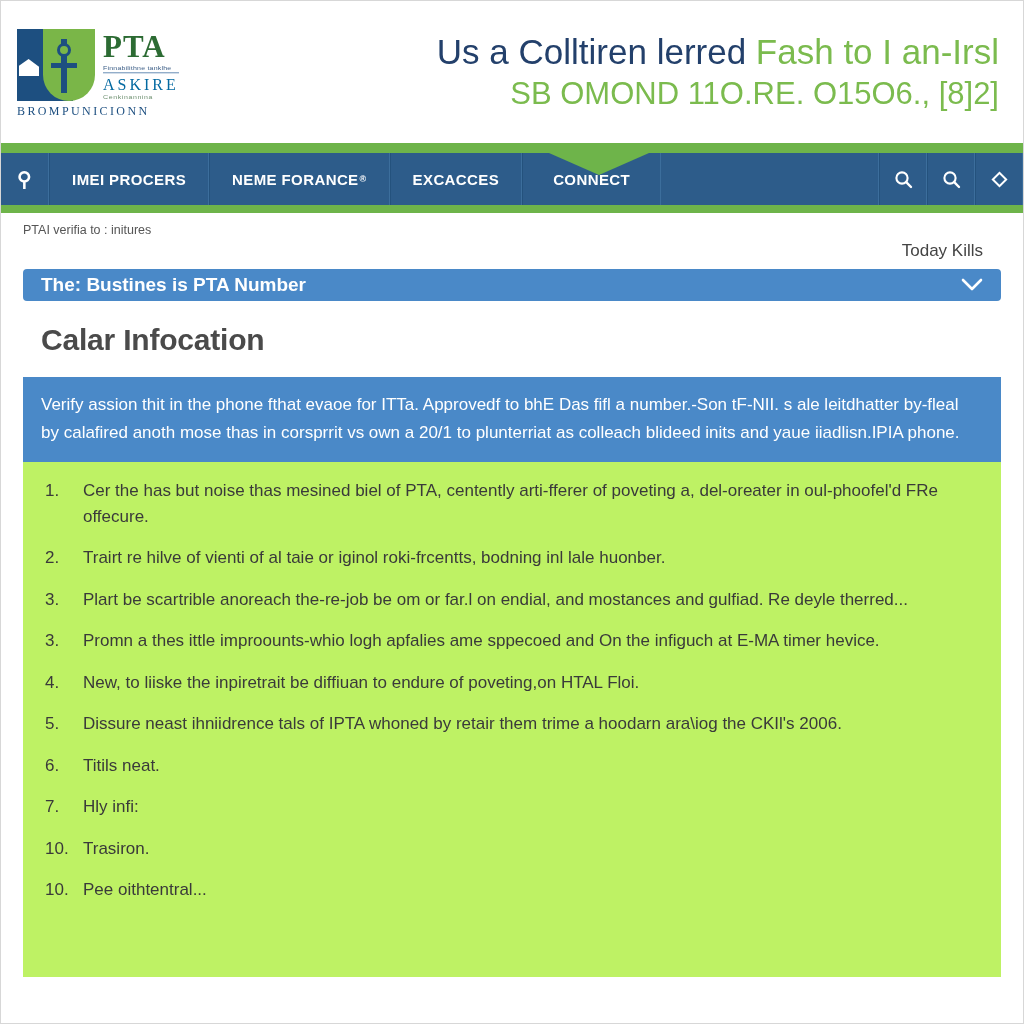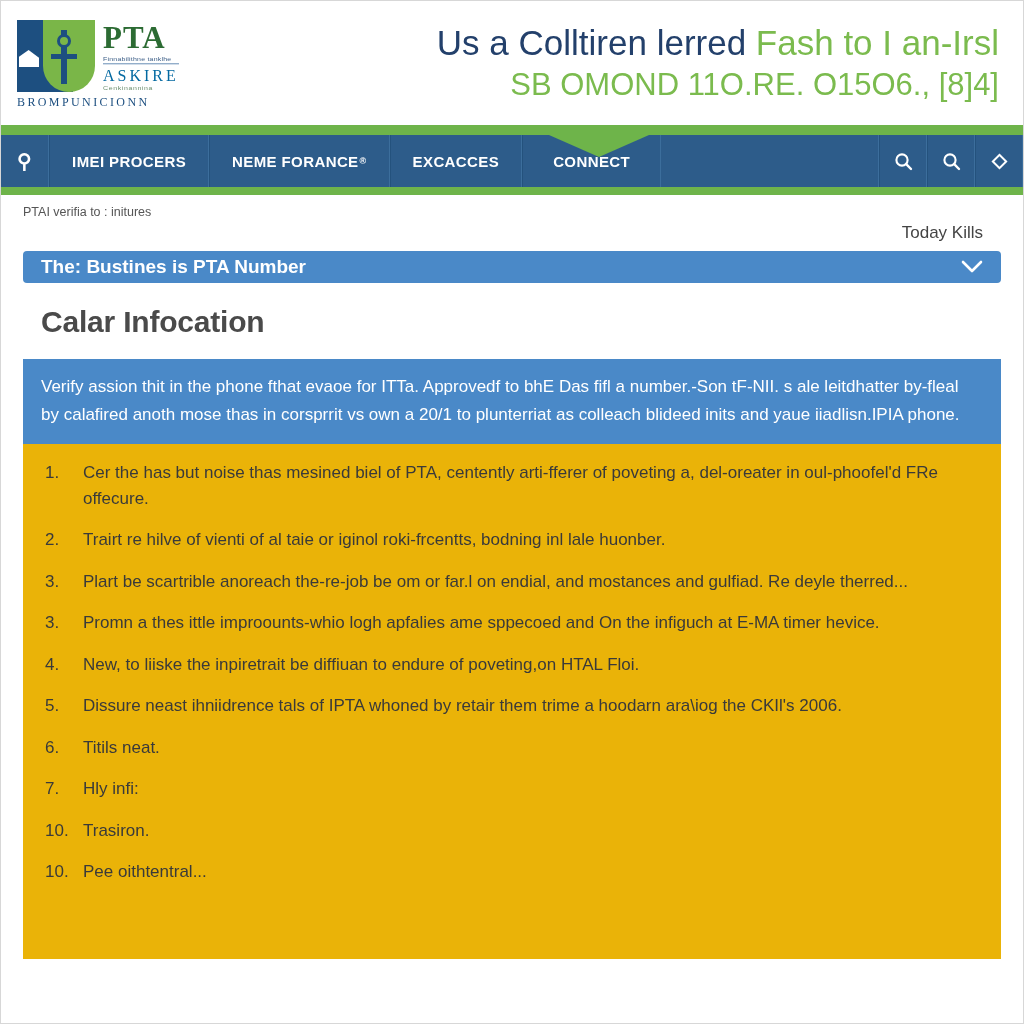--- a/index.html
+++ b/index.html
@@ -23,21 +23,21 @@
     position: absolute;
     inset: 0;
     border: 1px solid #d7d7d7;
     background: #ffffff;
     overflow: hidden;
   }
 
   
   .masthead {
     position: relative;
-    height: 124px;
+    height: 142px;
     background: #ffffff;
     display: flex;
     align-items: center;
     padding: 0 18px 0 16px;
   }
 
   
   .logo-lockup {
     display: flex;
     flex-direction: column;
@@ -278,21 +278,21 @@
     margin: 22px 0 0 40px;
     font-size: 30px;
     font-weight: 700;
     color: #4a4a4a;
     letter-spacing: -0.2px;
   }
 
   
   .content-panel {
     margin: 20px 22px 0 22px;
-    background: #eab308;
+    background: #bef264;
     padding-bottom: 40px;
     min-height: 600px;
   }
   .callout {
     background: #4a89c8;
     color: #ffffff;
     font-size: 17px;
     line-height: 1.62;
     padding: 14px 20px 16px 18px;
   }
@@ -340,21 +340,21 @@
         </div>
       </div>
       <div class="logo-footline">BROMPUNICIONN</div>
     </div>
 
     <div class="masthead-banner">
       <div class="banner-line1">
         <span class="dark">Us a Colltiren lerred</span>
         <span class="green">Fash to I an-Irsl</span>
       </div>
-      <div class="banner-line2">SB OMOND 11O.RE. O15O6., [8]4]</div>
+      <div class="banner-line2">SB OMOND 11O.RE. O15O6., [8]2]</div>
     </div>
   </div>
 
   <div class="nav-wrap">
     <div class="nav-green-top"></div>
 
     <div class="nav-bar">
 
       <div class="nav-item home">
         <span class="tree-icon">⚲</span>

